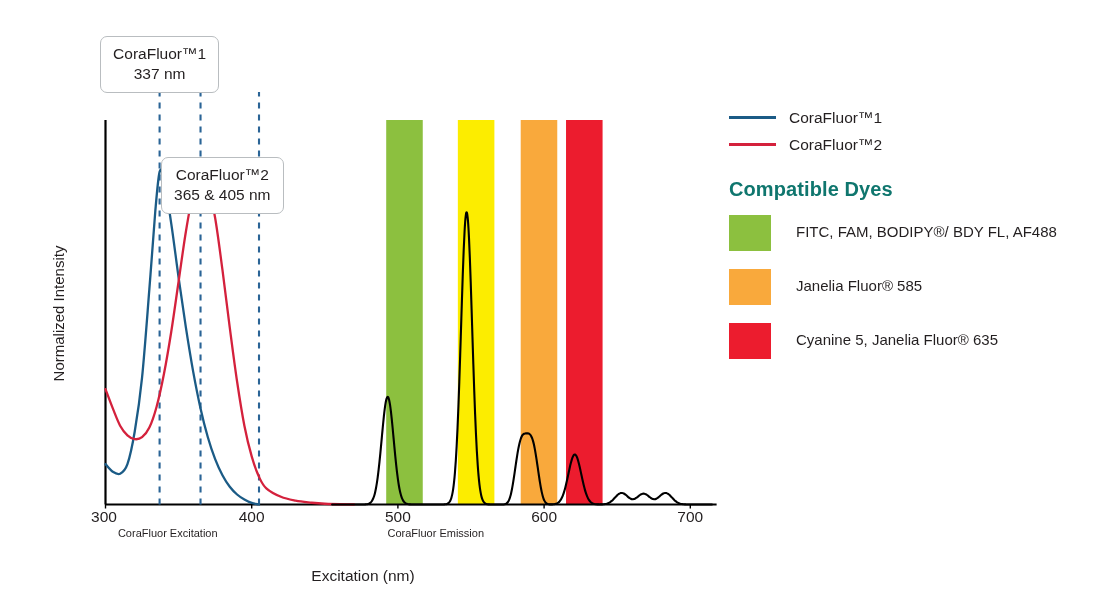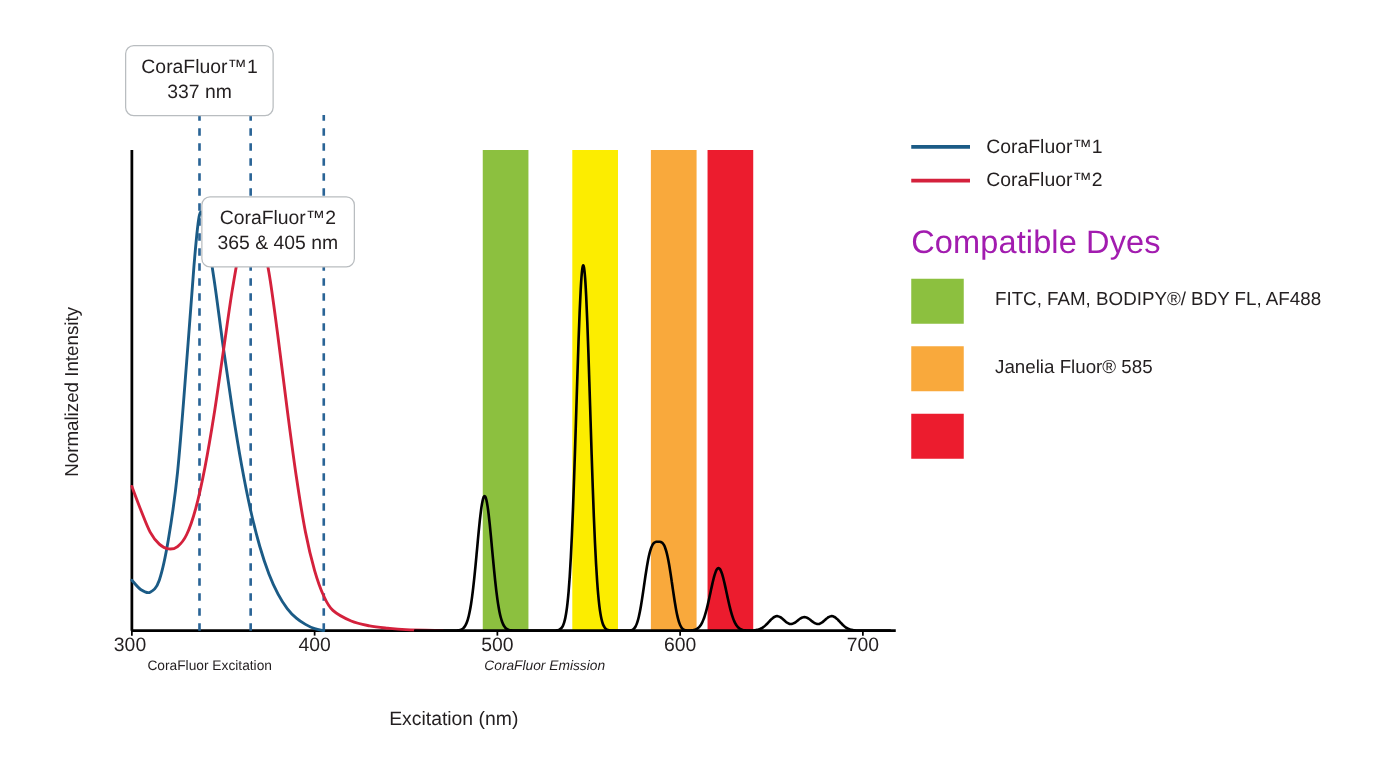--- a/index.html
+++ b/index.html
@@ -103,23 +103,23 @@
     height: 3px;
     flex: 0 0 47px;
     margin-right: 13px;
   }
   .series-label {
     font-size: 15.5px;
     color: #231f20;
     white-space: nowrap;
   }
   #dyes-heading {
-    font-size: 26px;
-    font-weight: normal;
-    color: #a21caf;
+    font-size: 20px;
+    font-weight: bold;
+    color: #0f766e;
     margin: 10px 0 14px 0;
     letter-spacing: 0.1px;
   }
   .dye-row {
     display: flex;
     align-items: flex-start;
     margin-bottom: 18px;
   }
   .dye-swatch {
     width: 42px;
@@ -169,21 +169,21 @@
     <span class="l2">365 &amp; 405 nm</span>
   </div>
 
   <div class="axis-tick" id="tick-300" style="left: 104px; top: 508px;">300</div>
   <div class="axis-tick" id="tick-400" style="left: 251.7px; top: 508px;">400</div>
   <div class="axis-tick" id="tick-500" style="left: 397.9px; top: 508px;">500</div>
   <div class="axis-tick" id="tick-600" style="left: 544.1px; top: 508px;">600</div>
   <div class="axis-tick" id="tick-700" style="left: 690.3px; top: 508px;">700</div>
 
   <div class="axis-sublabel" id="sublabel-excitation" style="left: 117.91px;">CoraFluor Excitation</div>
-  <div class="axis-sublabel" id="sublabel-emission" style="left: 387.456px; font-style: italic;">CoraFluor Emission</div>
+  <div class="axis-sublabel" id="sublabel-emission" style="left: 387.456px;">CoraFluor Emission</div>
 
   <div id="axis-title">Excitation (nm)</div>
   <div id="y-axis-title">Normalized Intensity</div>
 
   <div id="right-panel">
     <div class="series-legend" id="series-legend">
         <div class="series-row">
           <span class="series-swatch" style="background: rgb(27, 91, 134);"></span>
           <span class="series-label">CoraFluor™1</span>
         </div>
@@ -197,17 +197,18 @@
         <div class="dye-row">
           <span class="dye-swatch" style="background: rgb(140, 192, 63);"></span>
           <span class="dye-label"><span>FITC, FAM, BODIPY®/ BDY FL, AF488</span></span>
         </div>
         <div class="dye-row">
           <span class="dye-swatch" style="background: rgb(249, 169, 60);"></span>
           <span class="dye-label"><span>Janelia Fluor® 585</span></span>
         </div>
         <div class="dye-row">
           <span class="dye-swatch" style="background: rgb(236, 28, 46);"></span>
+          <span class="dye-label"><span>Cyanine 5, Janelia Fluor® 635</span></span>
         </div>
       </div>
   </div>
 
 </div>
 
 </body></html>

